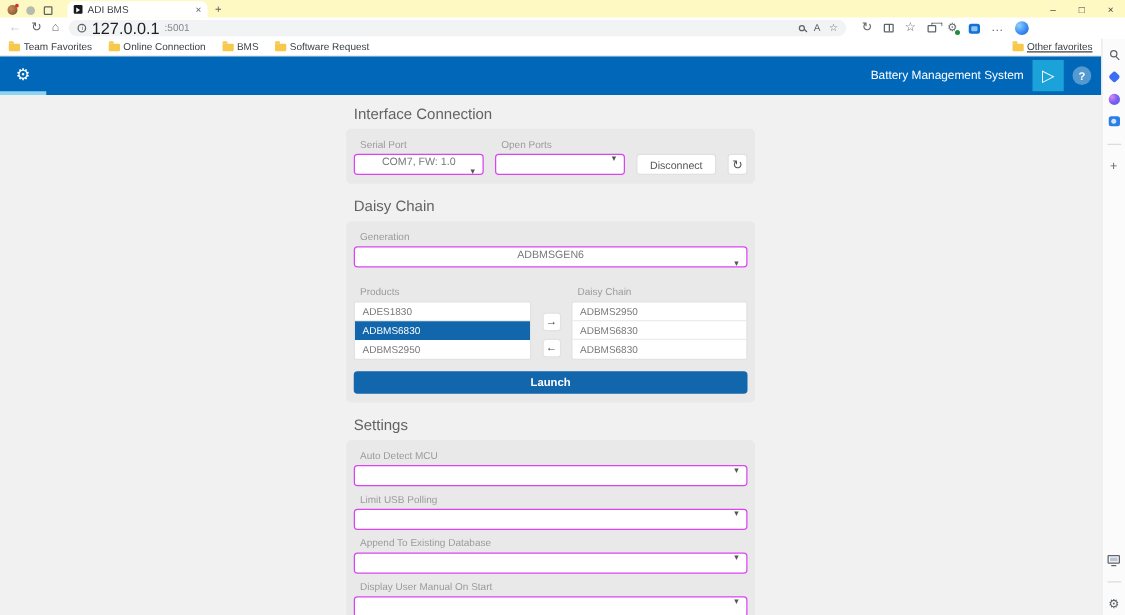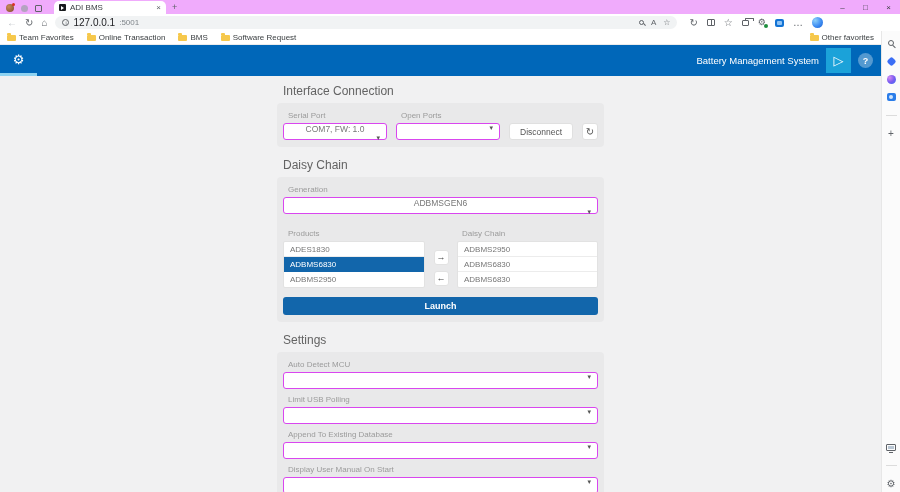--- a/index.html
+++ b/index.html
@@ -1,41 +1,41 @@
 <!DOCTYPE html>
 <html><head>
 <meta charset="utf-8">
 <style>
   * { margin:0; padding:0; box-sizing:border-box; }
   html,body { width:900px; height:492px; overflow:hidden; font-family:"Liberation Sans", sans-serif; background:#fff; }
   body { position:relative; }
 
   
-  .titlebar { position:absolute; top:0; left:0; right:0; height:16px; background:#f0abfc; display:flex; align-items:center; }
+  .titlebar { position:absolute; top:0; left:0; right:0; height:16px; background:#fef9c3; display:flex; align-items:center; }
   .tb-left { display:flex; align-items:center; gap:7px; padding-left:6px; }
   .avatar { width:8px; height:8px; border-radius:50%; background:radial-gradient(circle at 35% 35%, #c98a5a, #7a4a2b); position:relative; }
   .avatar::after { content:""; position:absolute; top:-1px; right:-1px; width:3px; height:3px; border-radius:50%; background:#d93025; }
   .ws-icon { width:7px; height:7px; border-radius:50%; background:#9aa0a6; opacity:.7; }
   .tabmenu-icon { width:7px; height:7px; border:1px solid #5f6368; border-radius:1px; }
   .tab { position:absolute; left:54px; top:1px; width:112px; height:13px; background:#fff; border-radius:5px 5px 0 0; display:flex; align-items:center; padding:0 5px; gap:4px; }
   .favicon { width:7px; height:7px; background:#17191c; border-radius:1px; display:flex; align-items:center; justify-content:center; }
   .favicon i { display:block; width:0; height:0; border-left:3px solid #fff; border-top:2px solid transparent; border-bottom:2px solid transparent; }
   .tab-title { font-size:8px; color:#3c4043; flex:1; white-space:nowrap; overflow:hidden; }
   .tab-close { font-size:8px; color:#5f6368; line-height:1; }
   .newtab { position:absolute; left:172px; top:2px; font-size:9px; color:#5f6368; }
   .win-controls { position:absolute; right:0; top:0; height:14px; display:flex; }
   .win-btn { width:23px; height:14px; display:flex; align-items:center; justify-content:center; font-size:8px; color:#3c4043; }
 
   
   .toolbar { position:absolute; top:14px; left:0; right:0; height:17px; background:#fff; display:flex; align-items:center; padding:0 7px; gap:8px; }
   .nav-ic { font-size:10px; color:#5f6368; line-height:1; }
   .nav-ic.disabled { color:#bdc1c6; }
   .url-pill { flex:1; max-width:622px; height:13px; background:#f1f3f4; border-radius:7px; display:flex; align-items:center; padding:0 7px; gap:4px; }
   .info-ic { width:7px; height:7px; border:1px solid #5f6368; border-radius:50%; font-size:5px; color:#5f6368; display:flex; align-items:center; justify-content:center; font-style:normal; }
-  .url-host { font-size:10px; color:#202124; }
+  .url-host { font-size:13px; color:#202124; }
   .url-port { font-size:8px; color:#80868b; }
   .pill-right { margin-left:auto; display:flex; align-items:center; gap:7px; }
   .mag { width:5px; height:5px; border:1px solid #5f6368; border-radius:50%; position:relative; }
   .mag::after { content:""; position:absolute; width:3px; height:1px; background:#5f6368; transform:rotate(45deg); right:-3px; bottom:-1px; }
   .small-ic { font-size:8px; color:#5f6368; line-height:1; }
   .tool-icons { display:flex; align-items:center; gap:9px; margin-left:4px; }
   .split-ic { width:8px; height:7px; border:1px solid #5f6368; border-radius:1px; position:relative; }
   .split-ic::after { content:""; position:absolute; left:3px; top:0; width:1px; height:5px; background:#5f6368; }
   .coll-ic { width:7px; height:6px; border:1px solid #5f6368; border-radius:1px; position:relative; }
   .coll-ic::after { content:""; position:absolute; left:2px; top:-3px; width:7px; height:2px; border:1px solid #5f6368; border-bottom:none; border-radius:1px 1px 0 0; }
@@ -43,21 +43,21 @@
   .gear-ext::after { content:""; position:absolute; right:-2px; bottom:-1px; width:4px; height:4px; border-radius:50%; background:#1e8e3e; }
   .capture-ic { width:9px; height:8px; background:#1273d4; border-radius:2px; position:relative; }
   .capture-ic::after { content:""; position:absolute; left:2px; top:2px; width:5px; height:4px; background:#8fc3f5; border-radius:1px; }
   .copilot { width:11px; height:11px; border-radius:50%; background:radial-gradient(circle at 30% 30%, #8ed0fa, #3e8df2 55%, #1a5fd0); }
 
   
   .bookmarks { position:absolute; top:31px; left:0; right:19px; height:14px; background:#fff; display:flex; align-items:center; padding:0 7px; gap:13px; border-bottom:1px solid #ececec; }
   .bm { display:flex; align-items:center; gap:3px; font-size:8px; color:#3c4043;text-align:right; }
   .folder { width:9px; height:6px; background:#f6c84c; border-radius:1px; position:relative; }
   .folder::before { content:""; position:absolute; top:-2px; left:0; width:4px; height:2px; background:#f6c84c; border-radius:1px 1px 0 0; }
-  .other-fav { margin-left:auto; }
+  .other-fav { margin-left:auto;text-decoration:underline; }
 
   
   .sidebar { position:absolute; top:31px; right:0; bottom:0; width:19px; background:#fbfbfb; border-left:1px solid #e7e7e7; display:flex; flex-direction:column; align-items:center; padding-top:3px; }
   .slot { height:18px; display:flex; align-items:center; justify-content:center; width:100%; }
   .sb-mag { width:6px; height:6px; border:1px solid #5f6368; border-radius:50%; position:relative; }
   .sb-mag::after { content:""; position:absolute; width:4px; height:1px; background:#5f6368; transform:rotate(45deg); right:-3px; bottom:-2px; }
   .tag-ic { width:7px; height:7px; background:#3b6ef5; border-radius:2px; transform:rotate(45deg); }
   .orb-ic { width:9px; height:9px; border-radius:50%; background:radial-gradient(circle at 30% 30%, #d58af0, #7b5cf0 50%, #3b6ef5); }
   .cam-ic { width:9px; height:8px; background:#2b7de9; border-radius:2px; position:relative; }
   .cam-ic::after { content:""; position:absolute; left:2.5px; top:2px; width:4px; height:4px; border-radius:50%; background:#cfe4fb; }
@@ -158,21 +158,21 @@
   </div>
 </div>
 
 <div class="bookmarks">
   <div class="bm">
     <div class="folder"></div>
     <span>Team Favorites</span>
   </div>
   <div class="bm">
     <div class="folder"></div>
-    <span>Online Transaction</span>
+    <span>Online Connection</span>
   </div>
   <div class="bm">
     <div class="folder"></div>
     <span>BMS</span>
   </div>
   <div class="bm">
     <div class="folder"></div>
     <span>Software Request</span>
   </div>
   <div class="bm other-fav">

